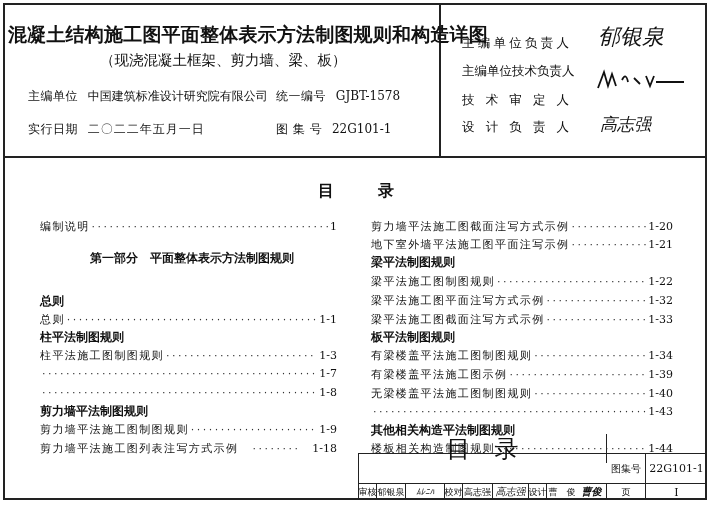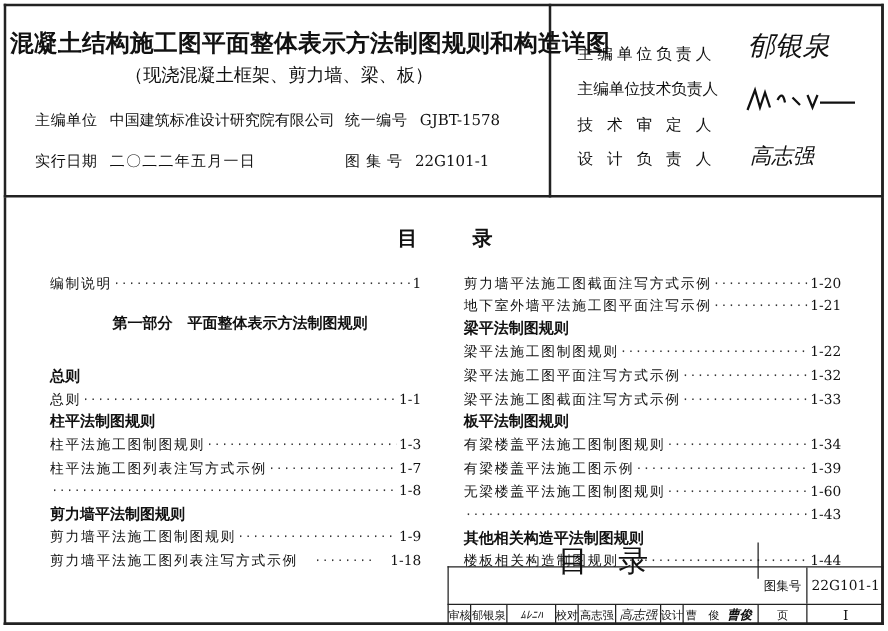--- a/index.html
+++ b/index.html
@@ -106,21 +106,20 @@
     <span class="dots">································································</span>
     <span class="p">1-1</span>
 </div>
 <div class="sect" style="left:40px; top:329px;">柱平法制图规则</div>
 <div class="entry" style="left:40px; top:348px; width:297px;">
   <span class="t">柱平法施工图制图规则</span>
     <span class="dots">································································</span>
     <span class="p">1-3</span>
 </div>
 <div class="entry" style="left:40px; top:367px; width:297px;">
-  <span class="t">柱平法施工图列表注写方式示例</span>
     <span class="dots">································································</span>
     <span class="p">1-7</span>
 </div>
 <div class="entry" style="left:40px; top:386px; width:297px;">
     <span class="dots">································································</span>
     <span class="p">1-8</span>
 </div>
 <div class="sect" style="left:40px; top:403px;">剪力墙平法制图规则</div>
 <div class="entry" style="left:40px; top:422px; width:297px;">
   <span class="t">剪力墙平法施工图制图规则</span>
@@ -166,21 +165,21 @@
     <span class="p">1-34</span>
 </div>
 <div class="entry" style="left:371px; top:367px; width:302px;">
   <span class="t">有梁楼盖平法施工图示例</span>
     <span class="dots">································································</span>
     <span class="p">1-39</span>
 </div>
 <div class="entry" style="left:371px; top:386px; width:302px;">
   <span class="t">无梁楼盖平法施工图制图规则</span>
     <span class="dots">································································</span>
-    <span class="p">1-60</span>
+    <span class="p">1-40</span>
 </div>
 <div class="entry" style="left:371px; top:405px; width:302px;">
     <span class="dots">································································</span>
     <span class="p">1-43</span>
 </div>
 <div class="sect" style="left:371px; top:422px;">其他相关构造平法制图规则</div>
 <div class="entry" style="left:371px; top:441px; width:302px;">
   <span class="t">楼板相关构造制图规则</span>
     <span class="dots">································································</span>
     <span class="p">1-44</span>

